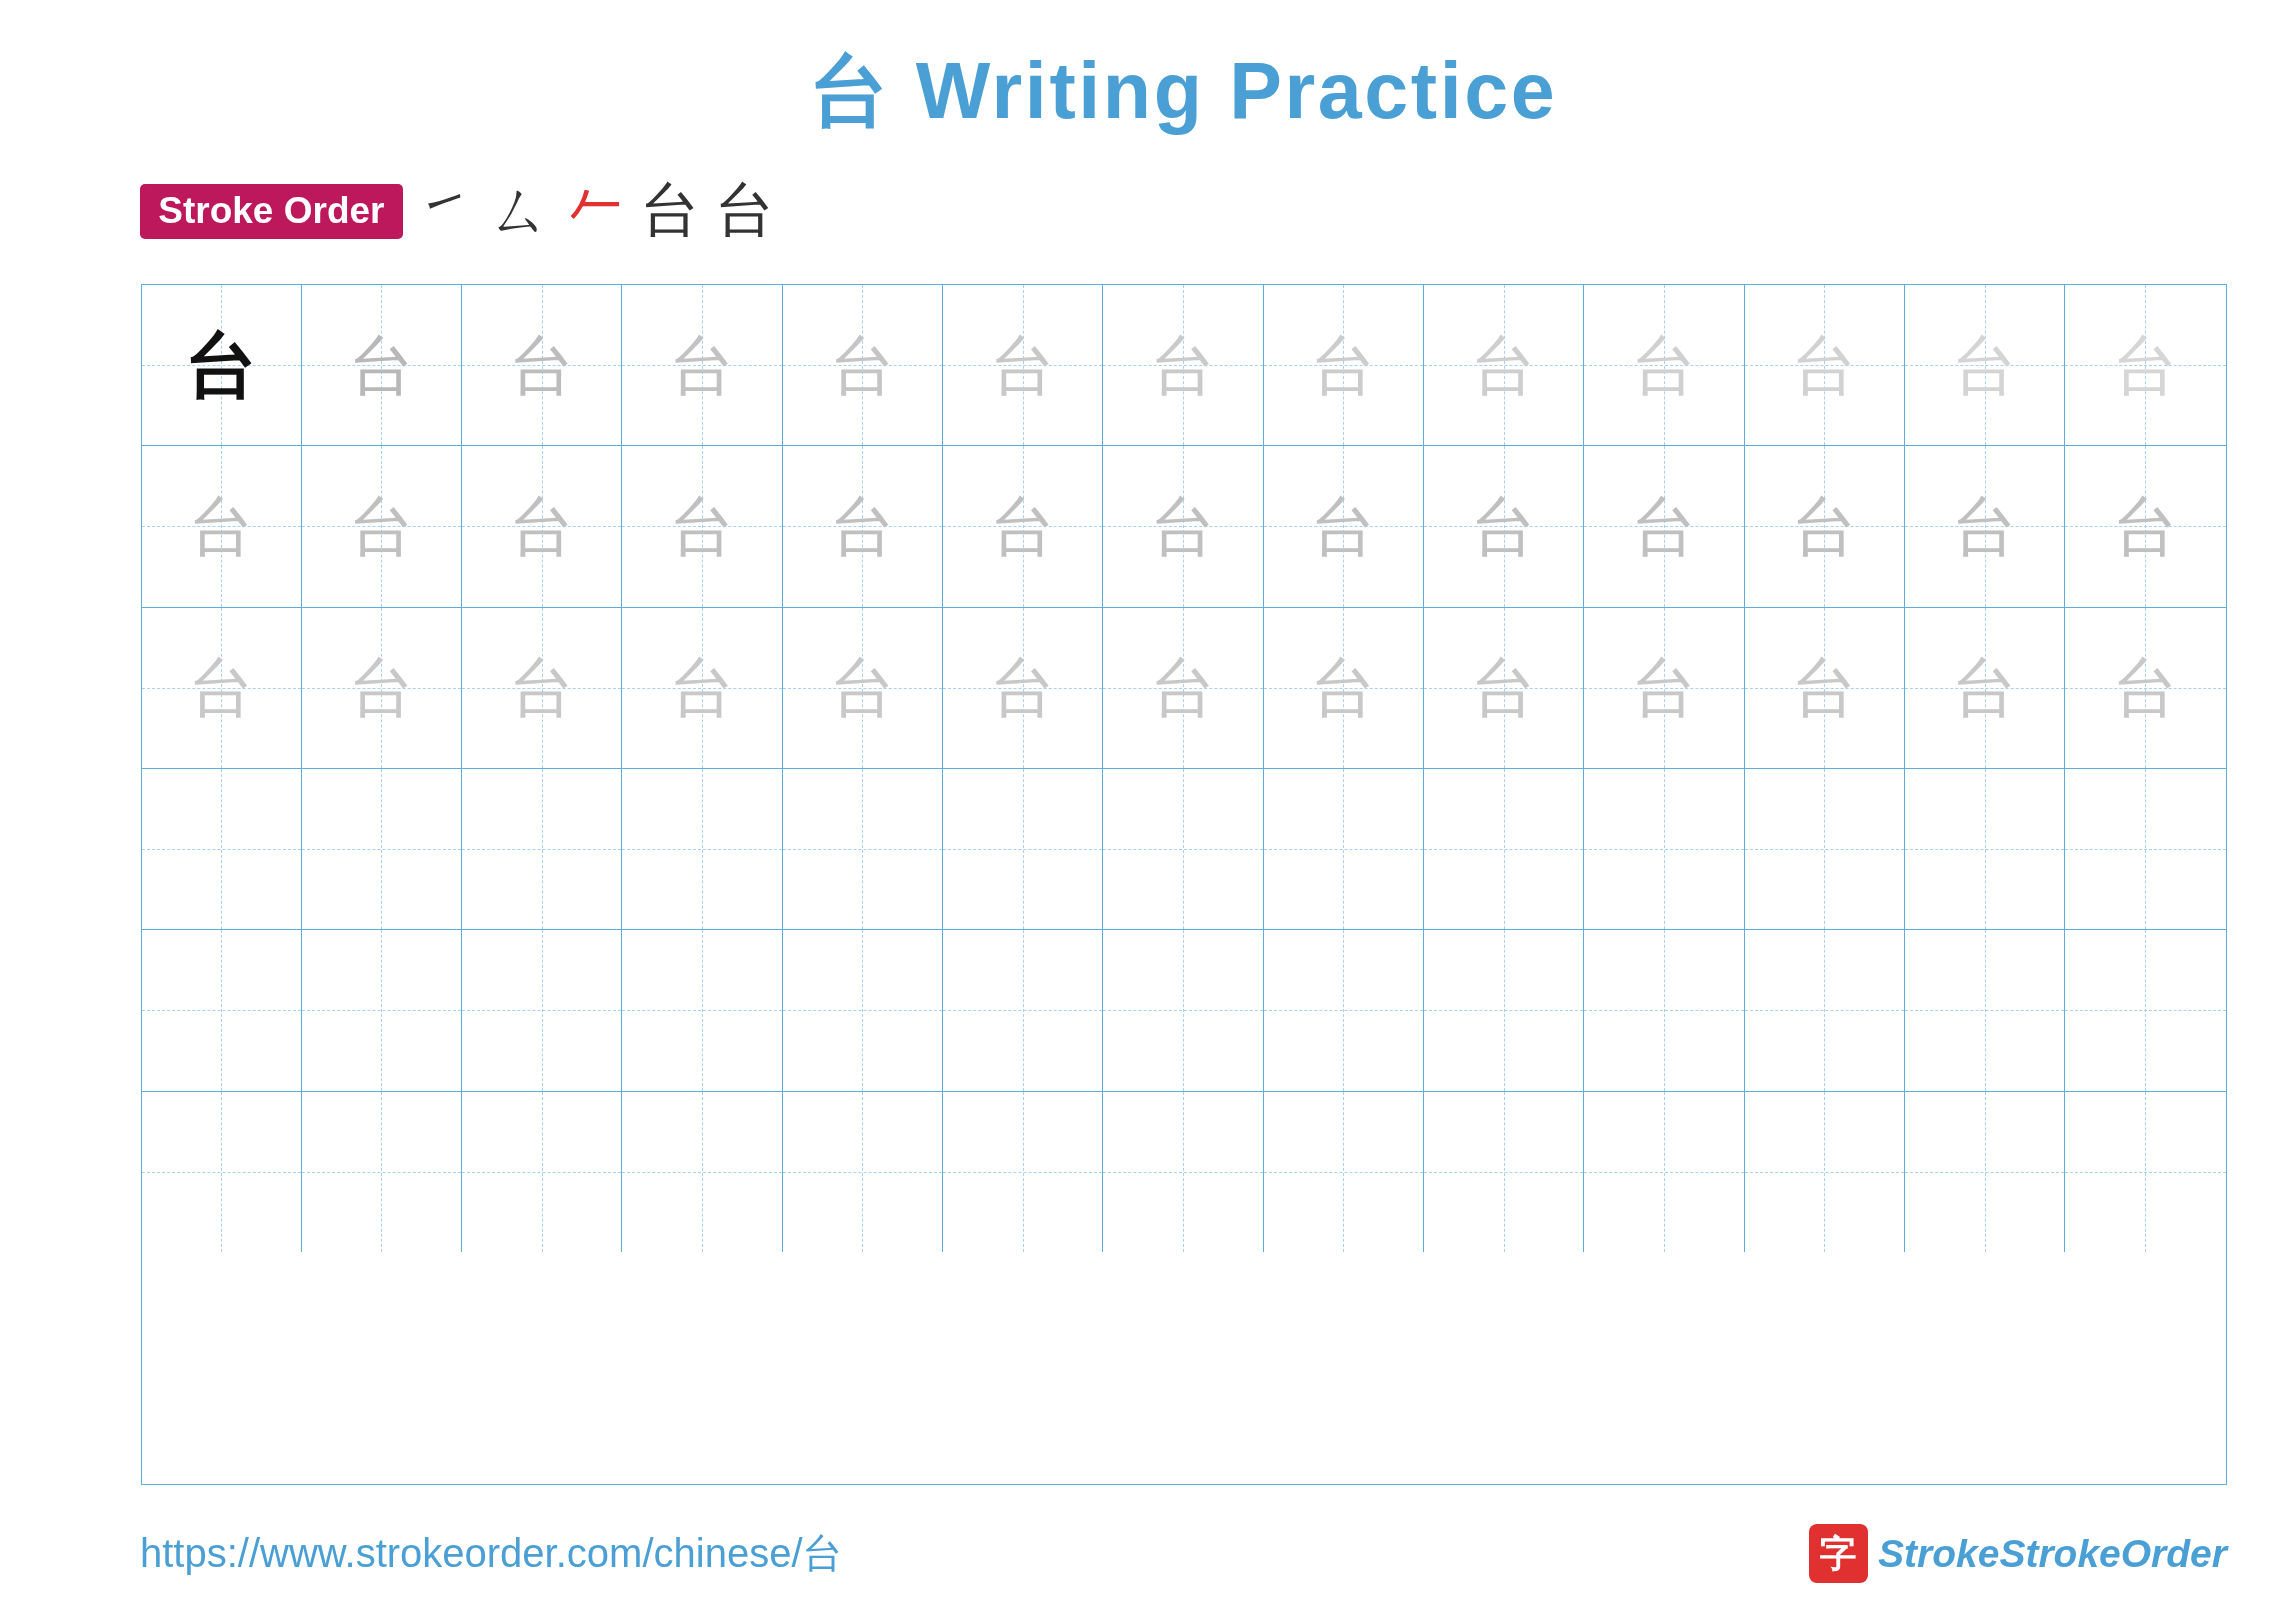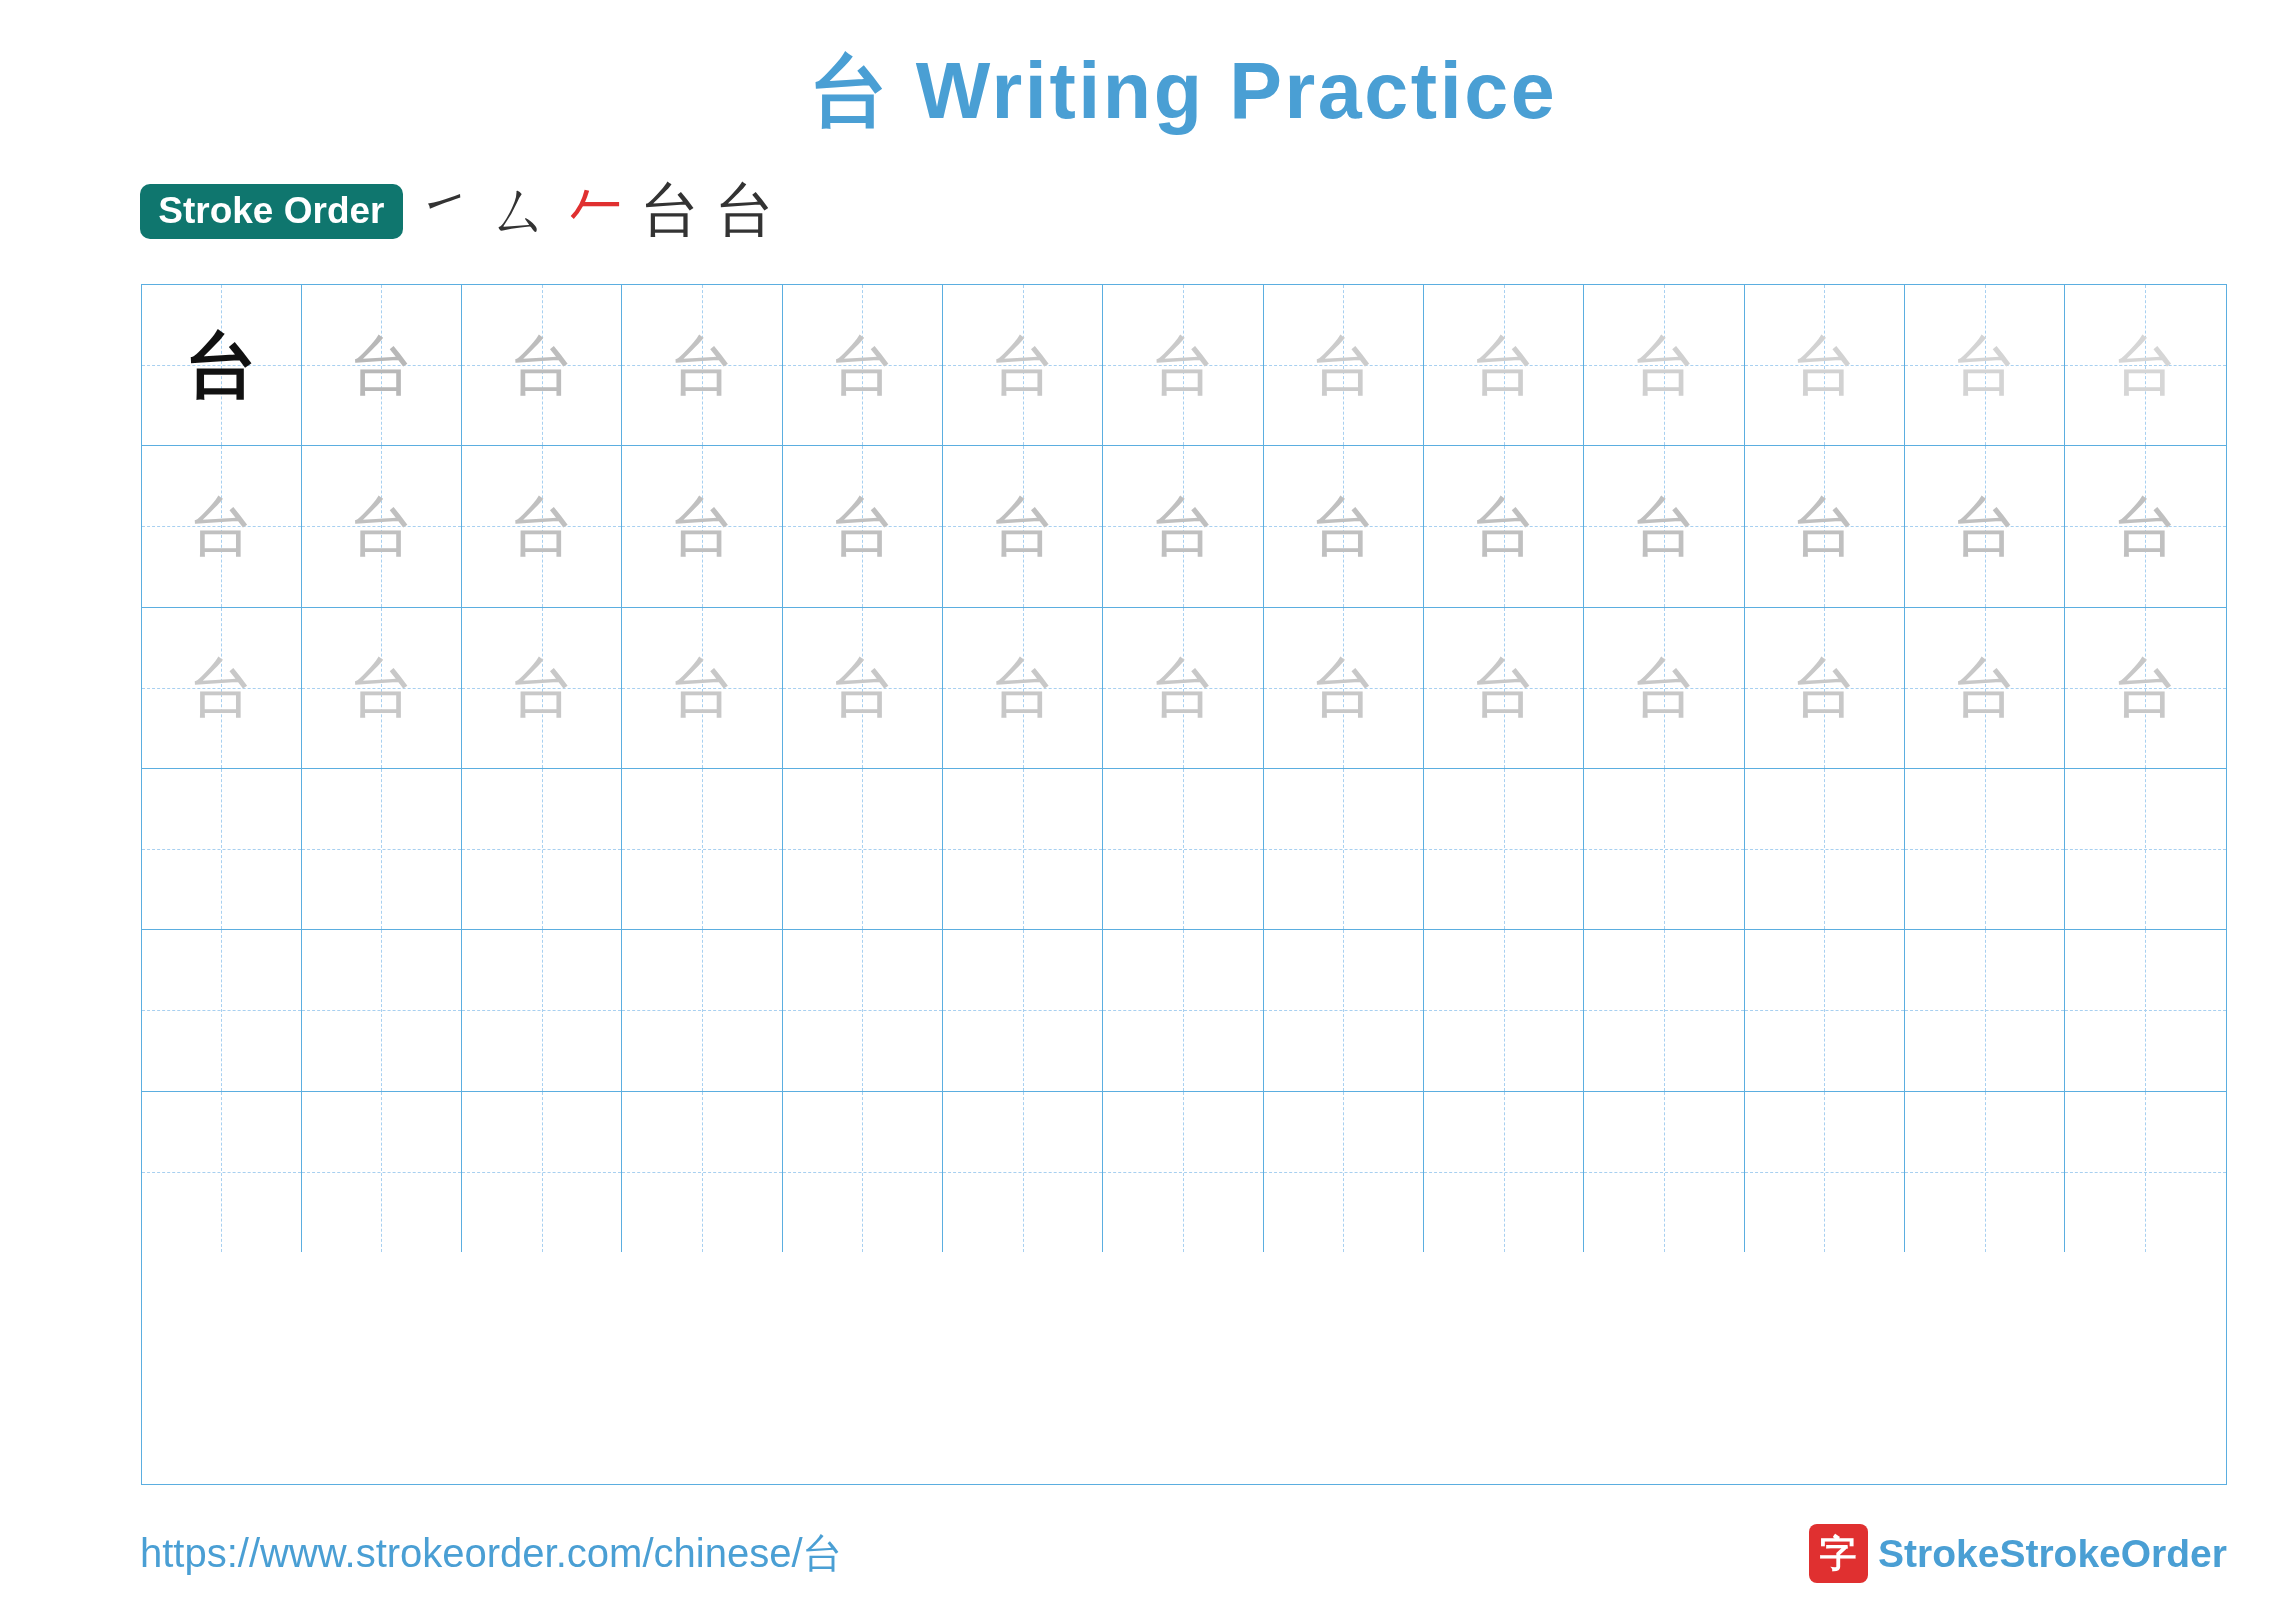--- a/index.html
+++ b/index.html
@@ -37,26 +37,26 @@
     .stroke-order-row {
       display: flex;
       align-items: center;
       align-self: flex-start;
       margin-left: 52px;
       margin-bottom: 33px;
       gap: 13px;
     }
 
     .stroke-order-badge {
-      background: #0f766e;
+      background: #be185d;
       color: #fff;
       font-size: 37px;
       font-weight: bold;
       padding: 6.5px 18.3px;
-      border-radius: 10px;
+      border-radius: 5px;
     }
 
     .stroke-sequence {
       display: flex;
       align-items: center;
       gap: 15.7px;
       font-size: 59px;
     }
 
     .stroke-seq-char {
@@ -177,20 +177,21 @@
     }
 
     .logo-text {
       font-size: 39px;
       font-weight: bold;
       color: #222;
     }
 
     .logo-text span {
       color: #4a9fd4;
+      font-style: italic;
     }
   </style>
 </head>
 <body>
 
 <div class="page">
 
   <h1 class="title">
     <span class="chinese-char">台</span>
     <span>Writing Practice</span>

